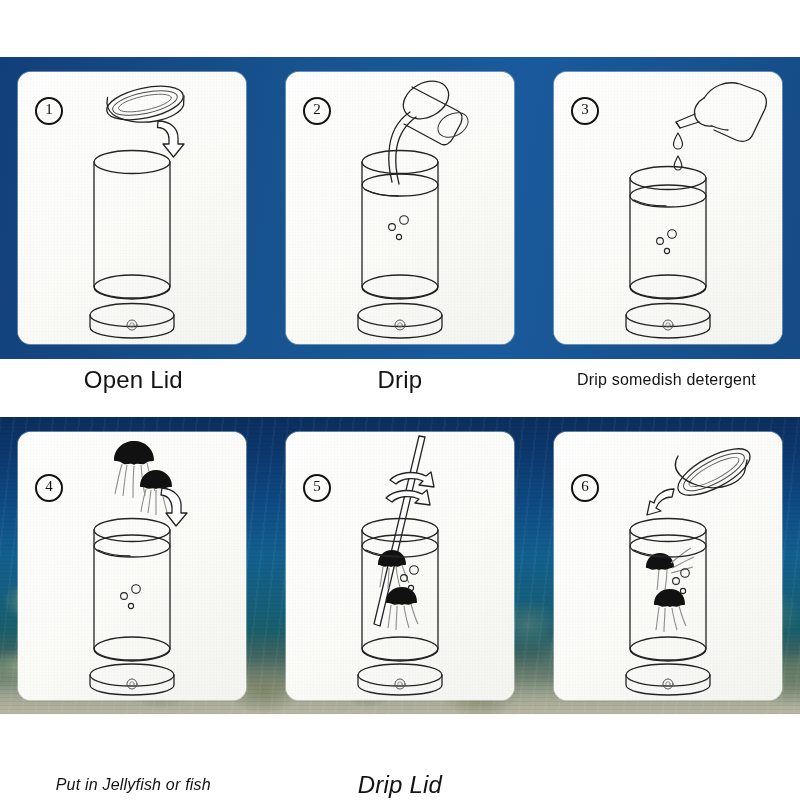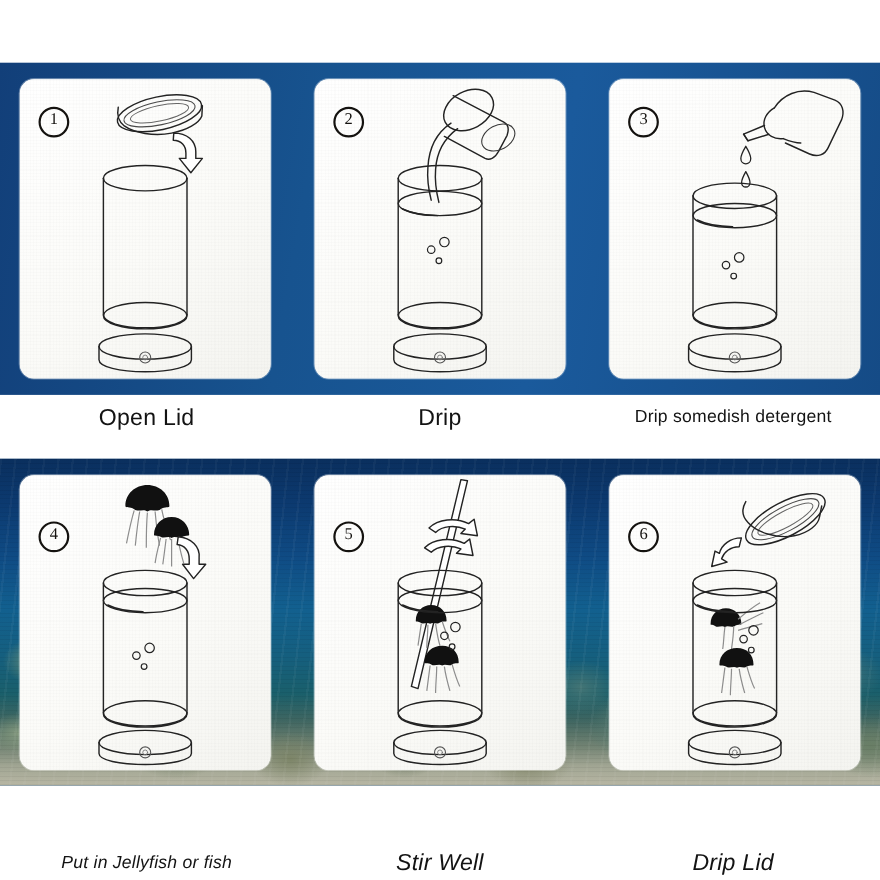--- a/index.html
+++ b/index.html
@@ -163,21 +163,21 @@
     position: absolute;
     left: 0;
     width: 800px;
     display: flex;
     align-items: center;
   }
   .caption {
     flex: 0 0 266.6px;
     text-align: center;
     color: #131313;
-    font-size: 21px;
+    font-size: 24px;
     letter-spacing: 0.2px;
     white-space: nowrap;
     font-family: "Liberation Sans", sans-serif;
   }
   .caption.wide { font-size: 16px; }
 </style>
 </head>
 <body>
 
 <div id="page">
@@ -521,17 +521,16 @@
             </g>
           </g>
         </svg>
       </div>
 
     </div>
   </div>
 
   <div class="caption-row" style="top:768px;height:34px;font-style:italic;">
     <div class="caption wide">Put in Jellyfish or fish</div>
-    <div class="caption">Stir Well</div>
     <div class="caption">Drip Lid</div>
   </div>
 
 </div>
 
 </body></html>

